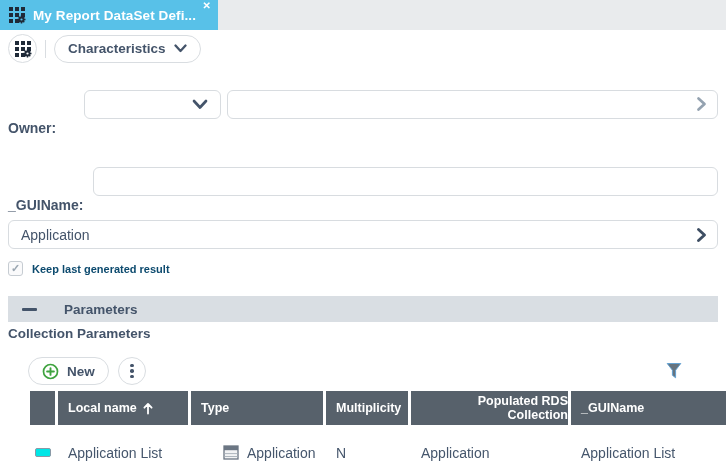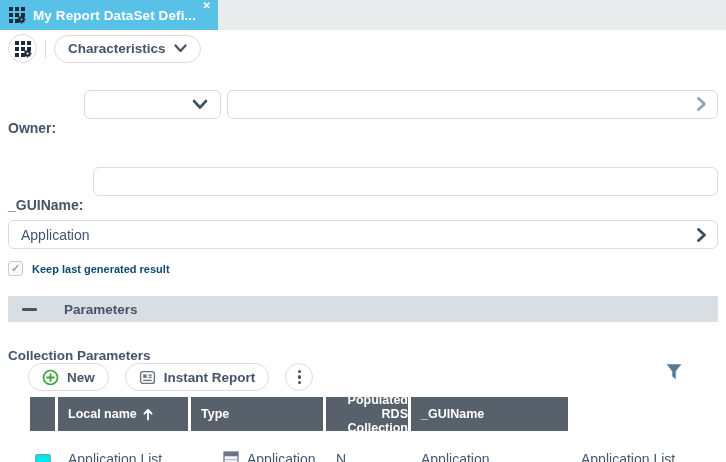--- a/index.html
+++ b/index.html
@@ -56,22 +56,22 @@
     display:flex; align-items:center; justify-content:center; cursor:default;
   }
   .checklabel { font-weight:bold; font-size:11px; color:#0c4a6e; }
   
   .section-header {
     margin:20px 8px 0 8px; height:26px; background:#D9DEE3;
     display:flex; align-items:center; padding-left:14px; gap:27px; cursor:pointer;
   }
   .collapse-dash { width:15px; height:3px; background:#44546A; border-radius:1px; }
   .section-title { font-weight:bold; font-size:13.5px; color:#44546A; }
-  .subheading { margin:26px 8px 0 8px; font-weight:bold; font-size:13.5px; color:#44546A; }
-  .table-toolbar { display:flex; gap:16px; margin:0 8px 0 28px; }
+  .subheading { margin:4px 8px 0 8px; font-weight:bold; font-size:13.5px; color:#44546A; }
+  .table-toolbar { display:flex; align-items:center; gap:9px; margin:16px 8px 0 28px; }
   .kebab-btn { width:28px; height:28px; border-radius:50%; border:1px solid #D9DDE1; background:#fff;
     display:flex; flex-direction:column; align-items:center; justify-content:center; gap:2px; cursor:pointer; }
   .kebab-dot { width:3.5px; height:3.5px; border-radius:50%; background:#44546A; }
   .filter-wrap { margin-left:auto; margin-right:36px; cursor:pointer; display:flex; }
   
   .ptable { margin:6px 0 0 30px;text-align:right; }
   .thead, .trow { display:grid; grid-template-columns:25px 130px 132px 82px 157px 1fr; column-gap:3px; }
   .th {
     background:#57616B; color:#fff; font-size:12.5px; font-weight:bold;
     height:34px; display:flex; align-items:center; padding-left:10px; gap:6px; cursor:pointer;
@@ -205,32 +205,20 @@
   <button class="pill">
     <span style="display:flex;">
       <svg width="17" height="17" viewBox="0 0 17 17">
         <circle cx="8.5" cy="8.5" r="7" fill="none" stroke="#3FA33F" stroke-width="1.7"></circle>
         <line x1="8.5" y1="5.1" x2="8.5" y2="11.9" stroke="#3FA33F" stroke-width="1.9" stroke-linecap="round"></line>
         <line x1="5.1" y1="8.5" x2="11.9" y2="8.5" stroke="#3FA33F" stroke-width="1.9" stroke-linecap="round"></line>
       </svg>
     </span>
     <span>New</span>
   </button>
-  <button class="pill">
-    <span style="display:flex;">
-      <svg width="17" height="17" viewBox="0 0 17 17" fill="none" stroke="#6B7683" stroke-width="1.4">
-        <rect x="1.6" y="2.6" width="13.8" height="11.8" rx="2.5"></rect>
-        <rect x="4.2" y="5.4" width="3.5" height="3.5" fill="#6B7683" stroke="none"></rect>
-        <line x1="9.5" y1="6.1" x2="12.7" y2="6.1"></line>
-        <line x1="9.5" y1="8.3" x2="12.7" y2="8.3"></line>
-        <line x1="4.2" y1="11.4" x2="12.7" y2="11.4"></line>
-      </svg>
-    </span>
-    <span>Instant Report</span>
-  </button>
   <button class="kebab-btn">
     <span class="kebab-dot"></span>
     <span class="kebab-dot"></span>
     <span class="kebab-dot"></span>
   </button>
   <span class="filter-wrap">
     <svg width="16" height="18" viewBox="0 0 16 18">
       <path d="M1.2 1.5 H14.8 L9.6 8.2 V15.8 L6.4 13.3 V8.2 Z" fill="#66747F" stroke="#5B9FD4" stroke-width="0.9"></path>
     </svg>
   </span>
@@ -241,20 +229,21 @@
     <div class="th iconcol"></div>
     <div class="th">
       <span>Local name</span>
       <span style="display:flex;">
         <svg width="10" height="13" viewBox="0 0 10 13">
             <path d="M5 11.5 V2.5 M1.4 5.7 L5 1.9 L8.6 5.7" fill="none" stroke="#ffffff" stroke-width="1.8" stroke-linecap="round" stroke-linejoin="round"></path>
           </svg>
       </span>
     </div>
     <div class="th">Type</div>
+    <div class="th">Multiplicity</div>
     <div class="th">Populated RDS Collection</div>
     <div class="th">_GUIName</div>
   </div>
   <div class="trow">
     <div class="td td-icon">
       <span class="chip"></span>
     </div>
     <div class="td">Application List</div>
     <div class="td td-type">
       <span style="display:flex;">

